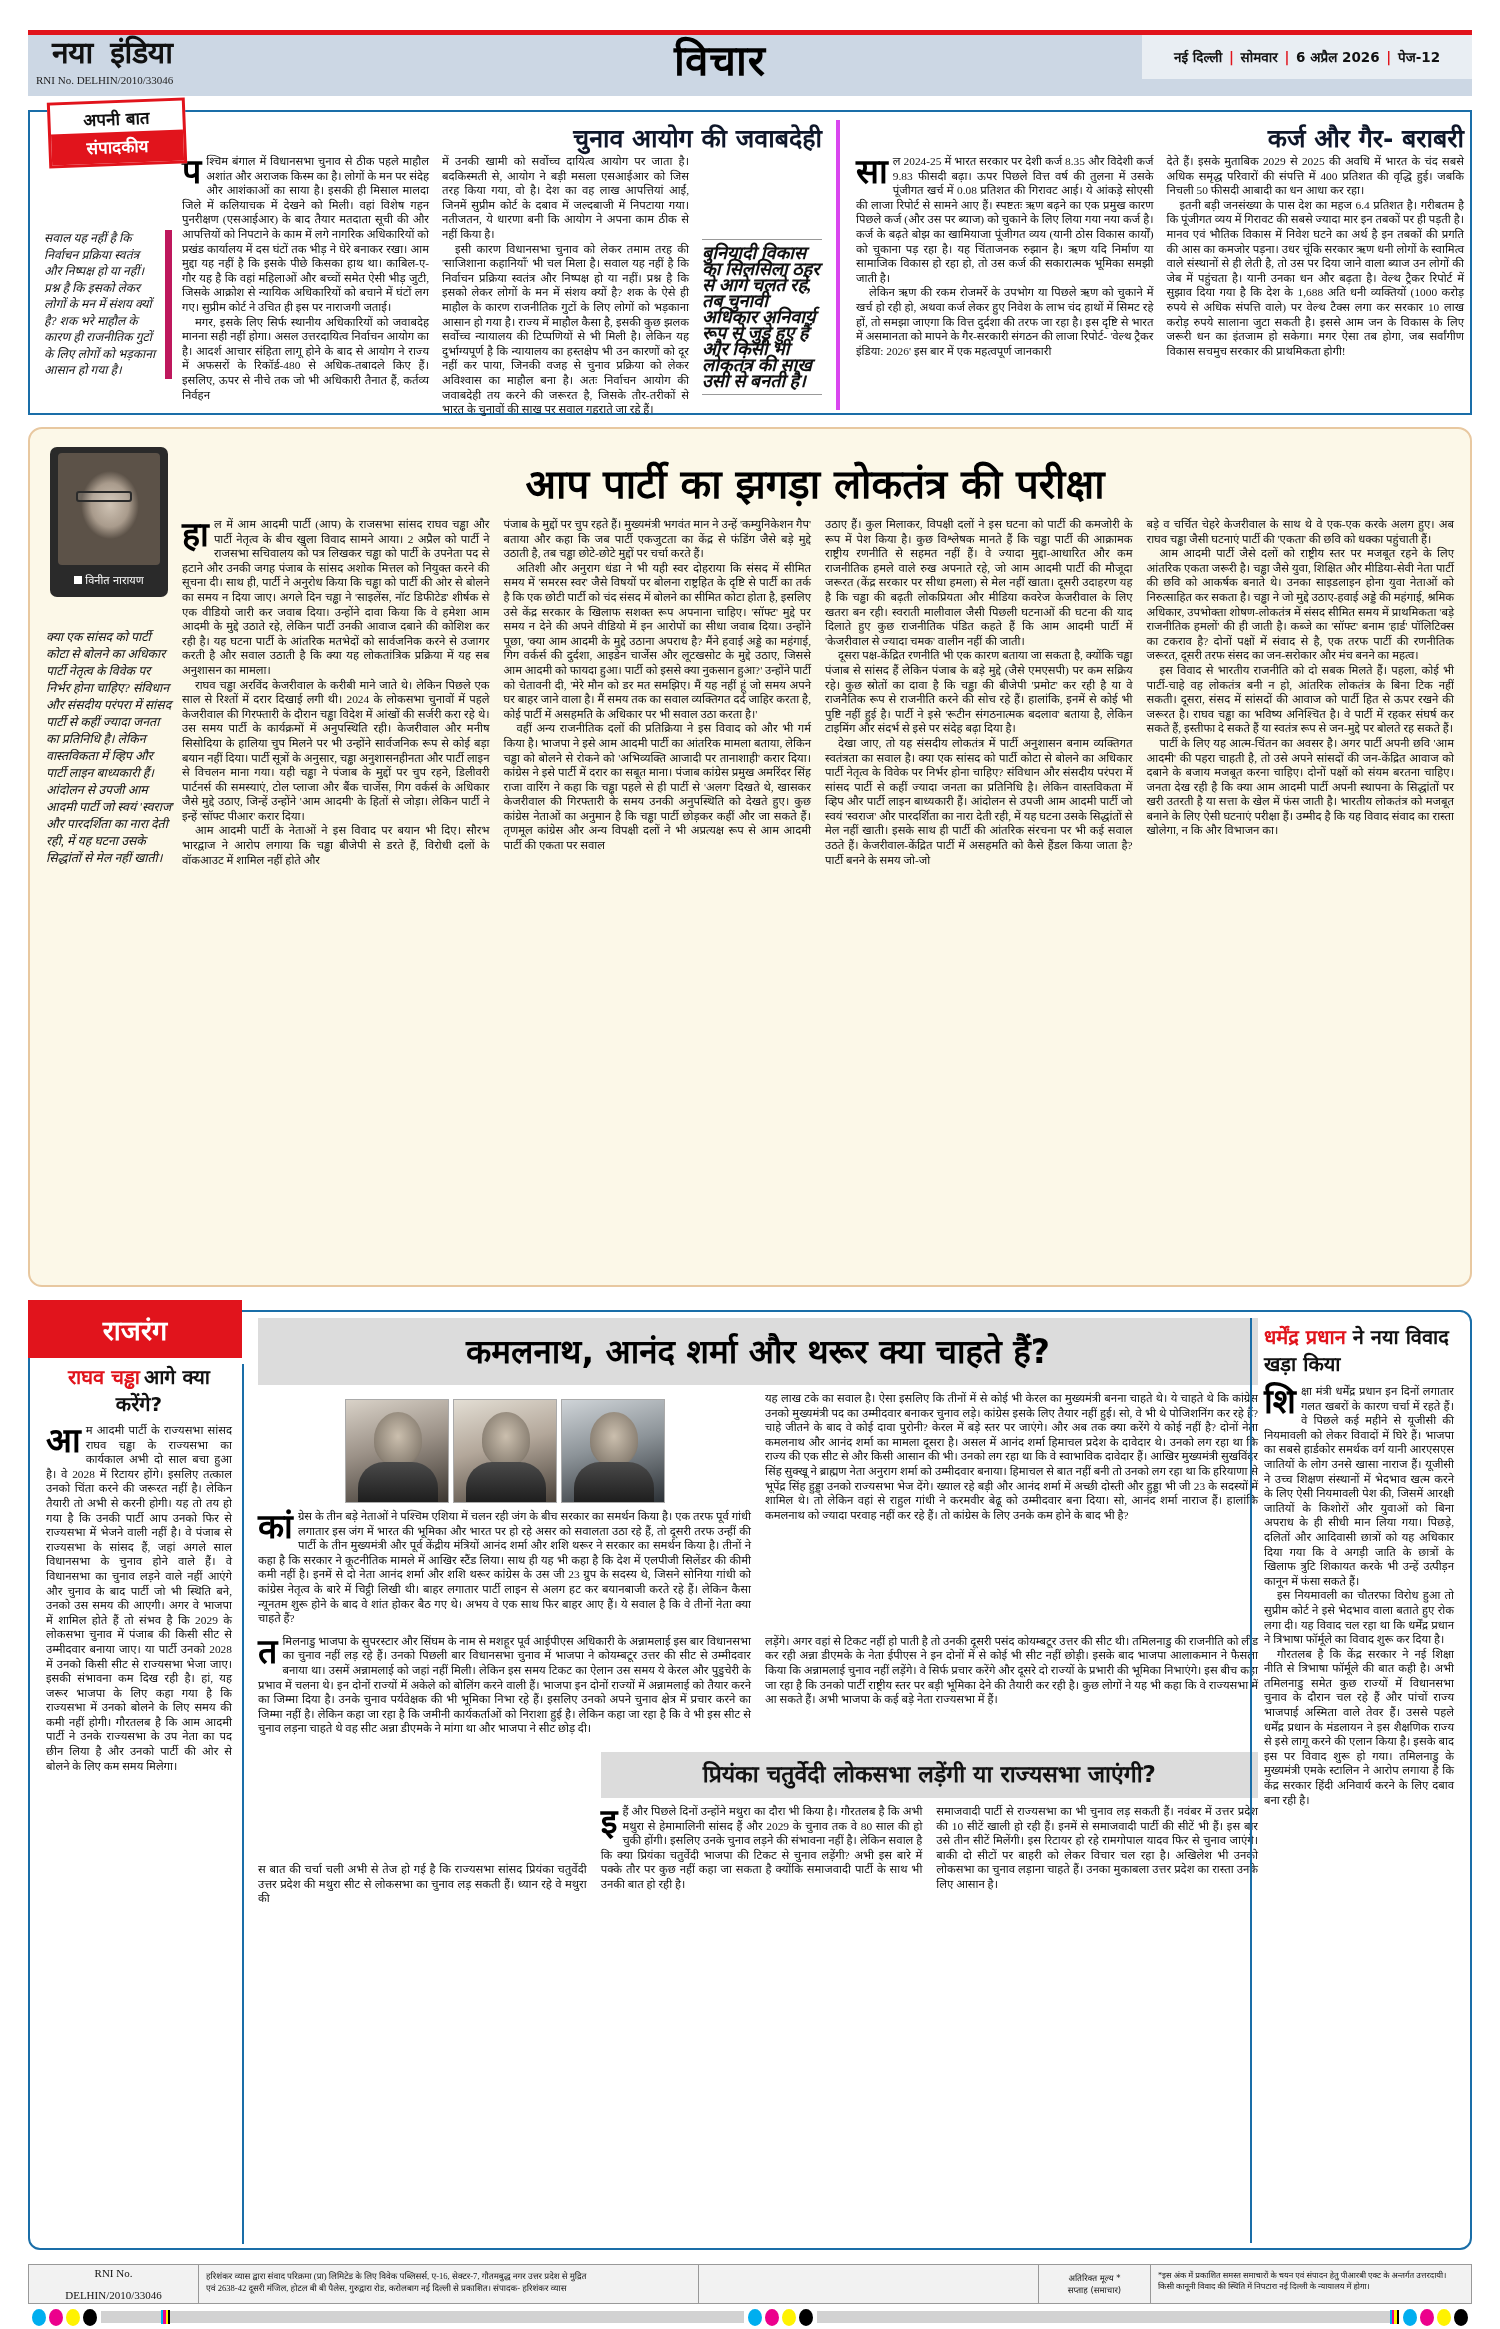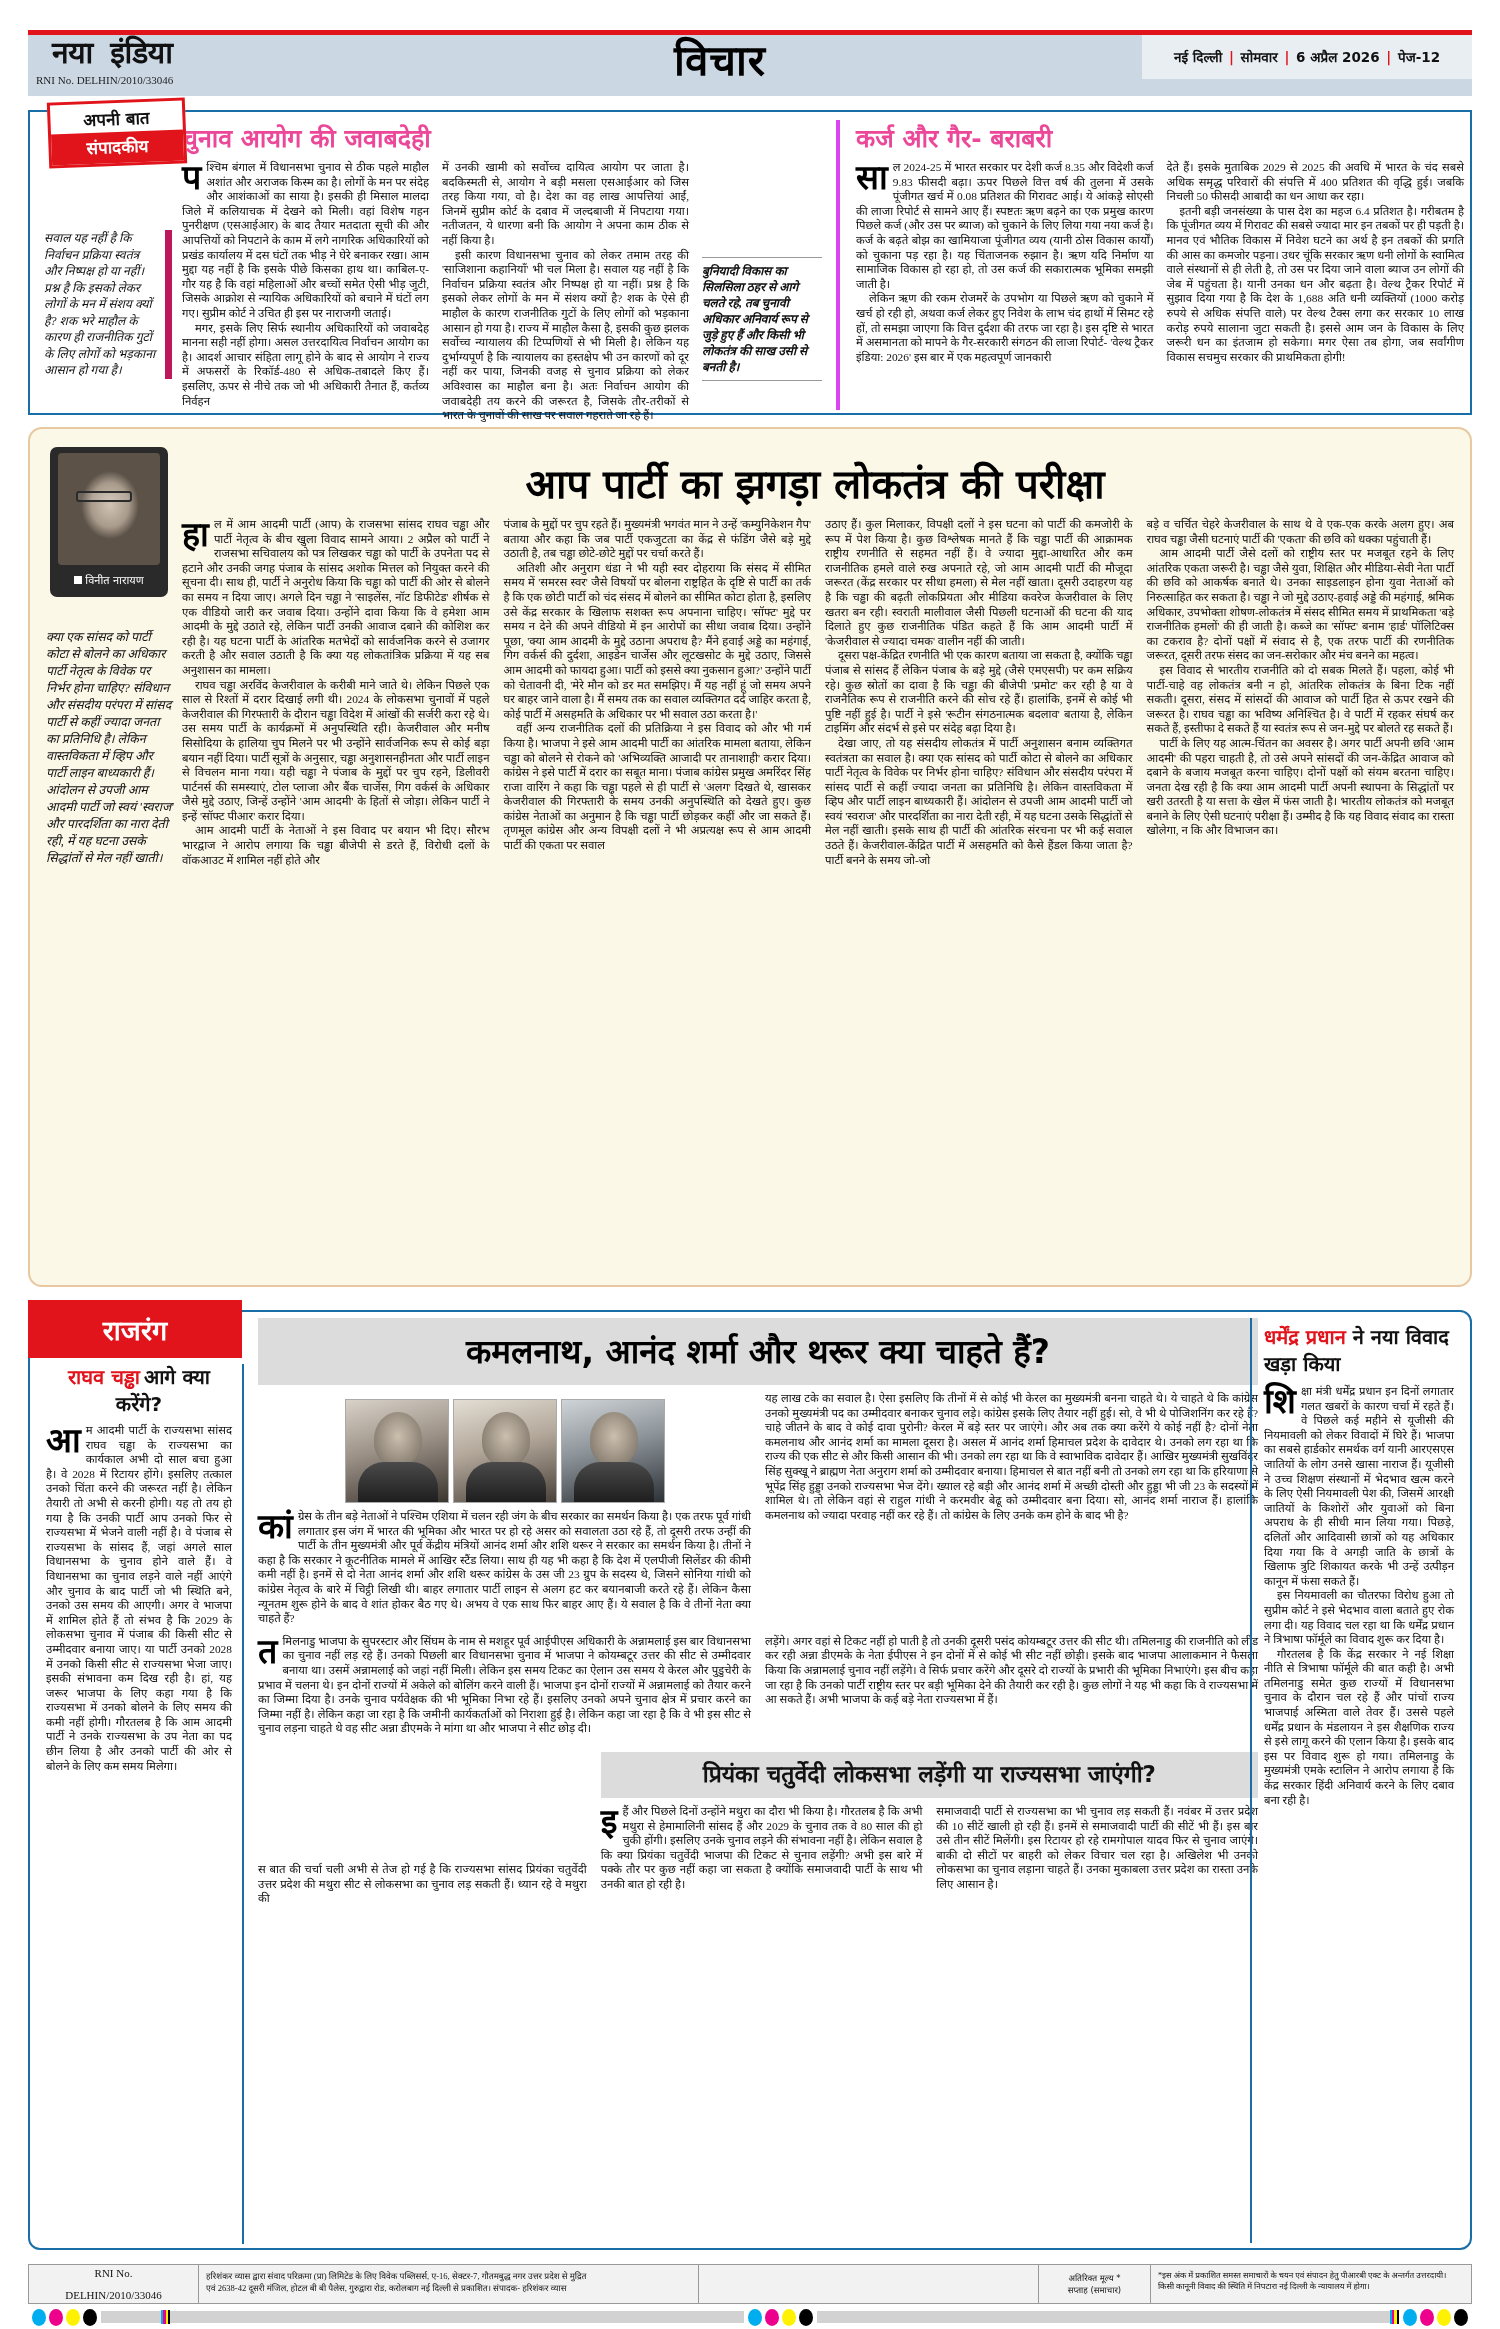--- a/index.html
+++ b/index.html
@@ -63,38 +63,38 @@
     position:absolute; left:14px; top:118px; width:128px;
     font-family:"Liberation Serif", serif; font-style:italic; font-size:12.2px;
     line-height:16.5px; color:#111; text-align:left;
     border-right:7px solid #be185d; padding-right:6px;
   }
   .ed1 { position:absolute; left:152px; top:8px; width:640px; height:290px; }
   .ed2 { position:absolute; left:806px; top:8px; width:628px; height:290px;
          border-left:4px solid #d946ef; padding-left:16px;}
   .ed-head {
     font-family:"DejaVu Sans", sans-serif; font-weight:bold; font-size:25px;
-    text-align:left; color:#ec4899; margin-bottom:6px; letter-spacing:0px;
+    text-align:right; color:#0f172a; letter-spacing:0px;
   }
   .ed-cols { display:flex; gap:13px; }
   .ed-col { flex:1; }
   .bodytext {
     font-family:"Liberation Serif", serif; font-size:11.4px; line-height:14.6px;
     text-align:justify; color:#111; hyphens:auto;
   }
   .bodytext p { text-indent:13px; margin:0; }
   .bodytext p.first { text-indent:0; }
   .dropcap {
     float:left; font-family:"DejaVu Sans", sans-serif; font-weight:bold;
     font-size:34px; line-height:30px; padding:2px 5px 0 0; color:#000;
   }
   .pullbox {
     font-family:"Liberation Serif", serif; font-style:italic; font-weight:bold;
-    font-size:12px; line-height:16px; color:#111; text-align:left;
-    border-top:1px solid #999; border-bottom:1px solid #999; padding:5px 0; margin:17px 0;
+    font-size:18px; line-height:16px; color:#111; text-align:left;
+    border-top:1px solid #999; border-bottom:1px solid #999; padding:5px 0; margin:5px 0;
   }
 
   
   .feature {
     position:absolute; left:28px; top:427px; width:1444px; height:860px;
     background:#fcf8e8; border:2px solid #e8c8a0; border-radius:14px;
   }
   .feat-photo {
     position:absolute; left:20px; top:18px; width:118px; height:150px;
     background:#2a2a2a; border-radius:7px; overflow:hidden;

